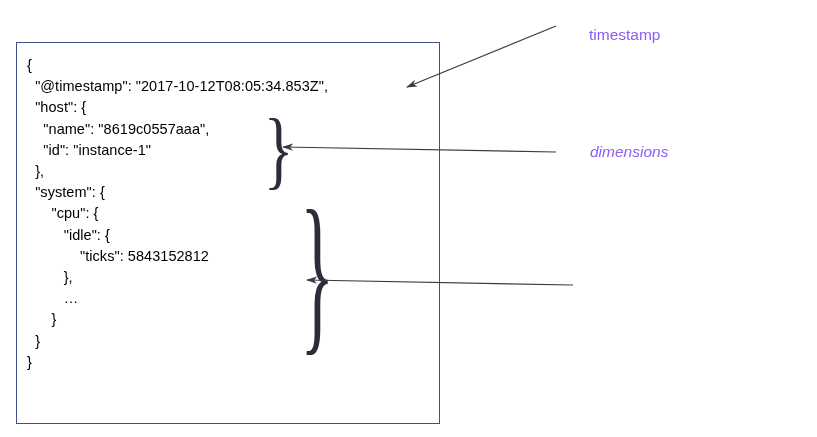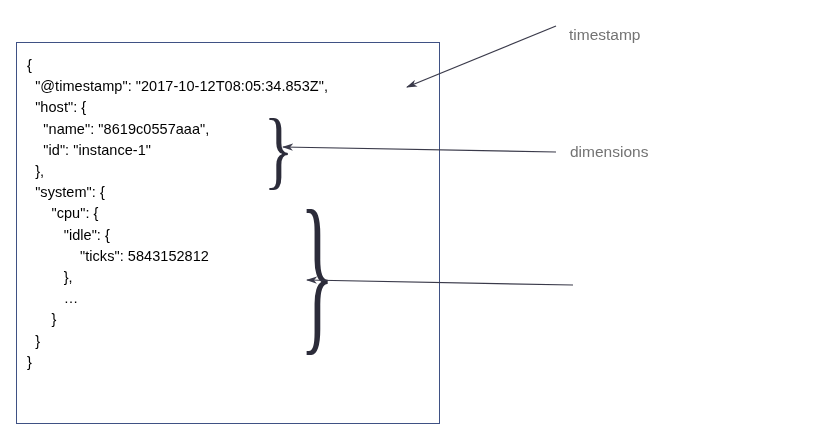--- a/index.html
+++ b/index.html
@@ -62,25 +62,26 @@
     top: 184px;
     font-size: 176px;
     transform: scaleX(0.40);
   }
 
   
   .annotation-label {
     position: absolute;
     font-family: "Liberation Sans", sans-serif;
     font-size: 15.5px;
-    color: #737373;
+    color: #8b5cf6;
     white-space: nowrap;
+    margin-left: 20px;
   }
   #label-timestamp { left: 569px; top: 26px; }
-  #label-dimensions { left: 570px; top: 143px; }
+  #label-dimensions { left: 570px; top: 143px; font-style: italic; }
   #label-metric { left: 588px; top: 276px; }
 
   
   #arrow-layer {
     position: absolute;
     left: 0;
     top: 0;
     width: 817px;
     height: 437px;
     pointer-events: none;

